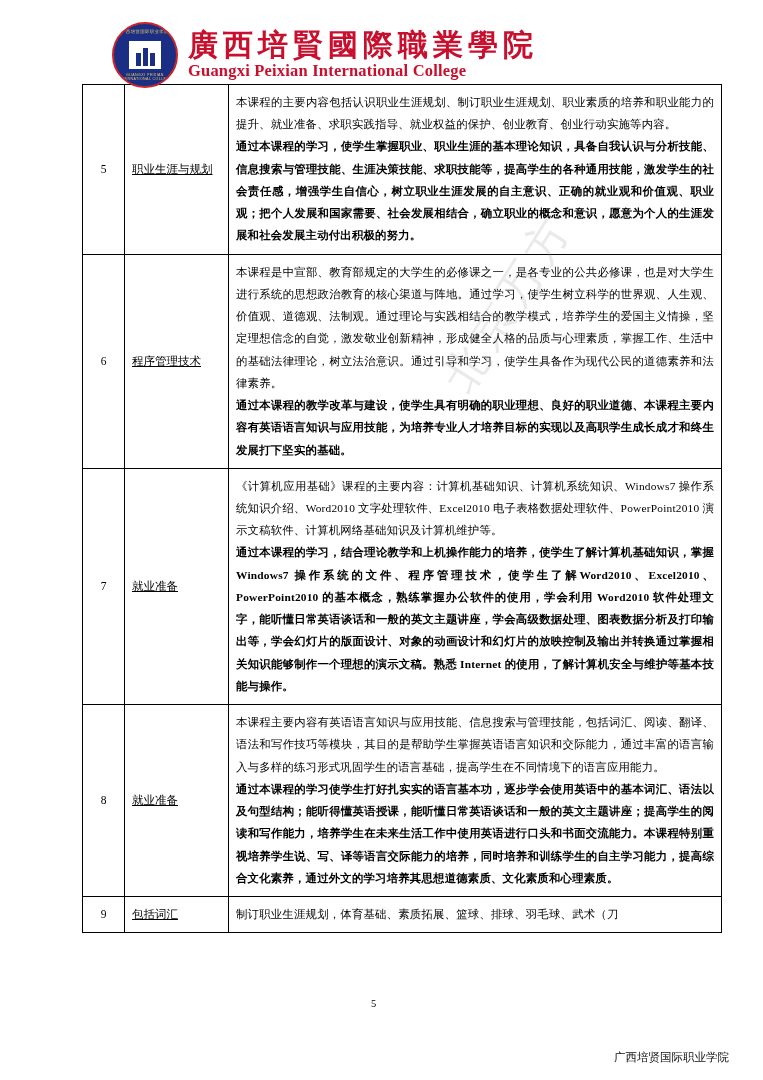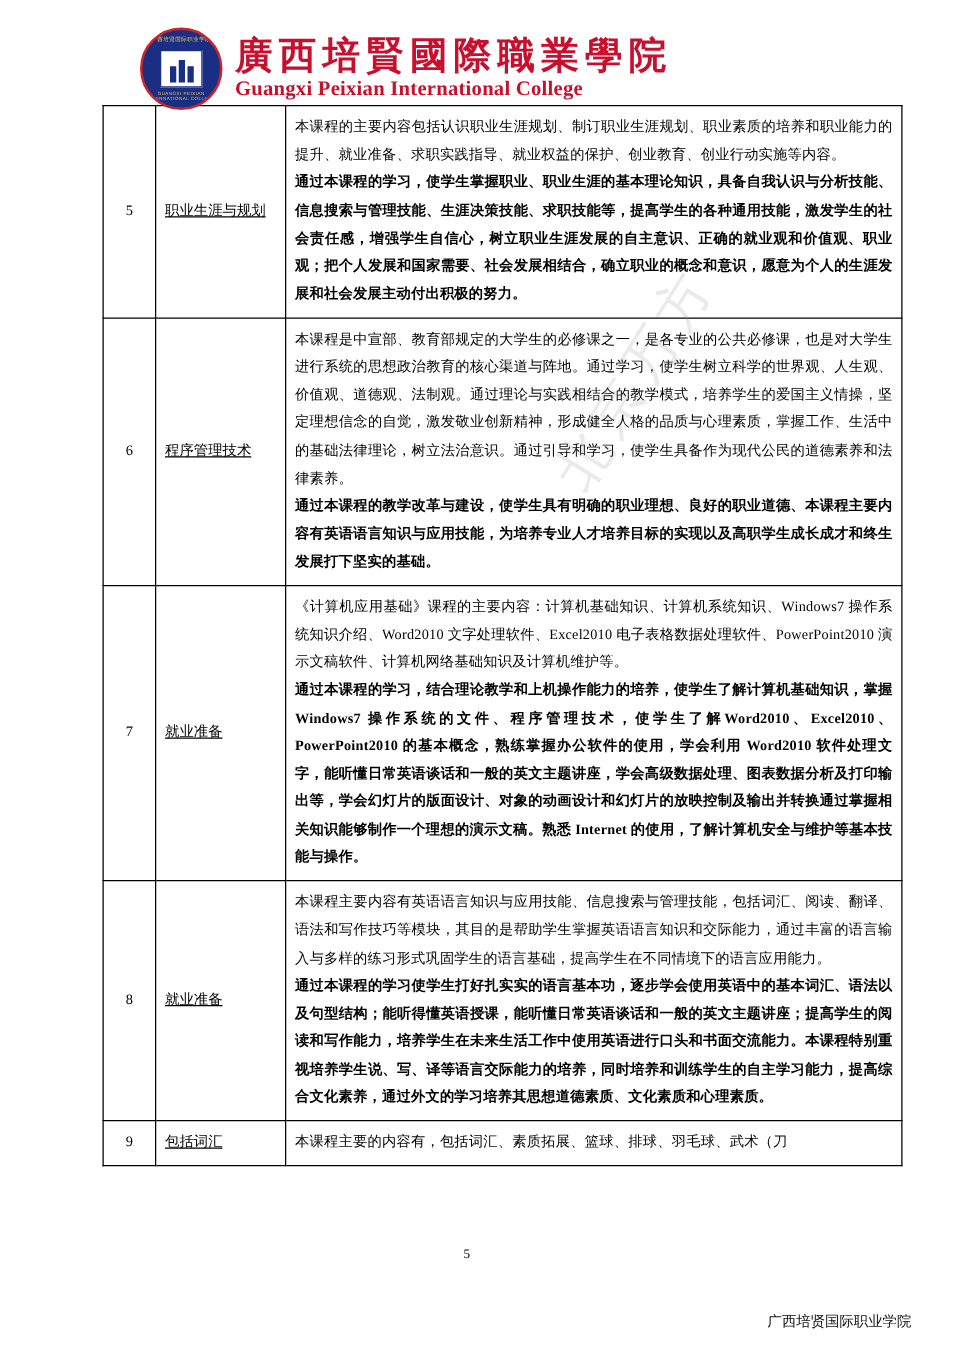--- a/index.html
+++ b/index.html
@@ -251,21 +251,21 @@
           <td class="col-desc">
             <p>本课程主要内容有英语语言知识与应用技能、信息搜索与管理技能，包括词汇、阅读、翻译、语法和写作技巧等模块，其目的是帮助学生掌握英语语言知识和交际能力，通过丰富的语言输入与多样的练习形式巩固学生的语言基础，提高学生在不同情境下的语言应用能力。</p>
             <p>通过本课程的学习使学生打好扎实实的语言基本功，逐步学会使用英语中的基本词汇、语法以及句型结构；能听得懂英语授课，能听懂日常英语谈话和一般的英文主题讲座；提高学生的阅读和写作能力，培养学生在未来生活工作中使用英语进行口头和书面交流能力。本课程特别重视培养学生说、写、译等语言交际能力的培养，同时培养和训练学生的自主学习能力，提高综合文化素养，通过外文的学习培养其思想道德素质、文化素质和心理素质。</p>
           </td>
         </tr>
 
         <tr>
           <td class="col-no">9</td>
           <td class="col-name">包括词汇</td>
           <td class="col-desc">
-            <p>本课程主要的内容有，包括词汇、素质拓展、篮球、排球、羽毛球、武术（刀</p>
+            <p>制订职业生涯规划，体育基础、素质拓展、篮球、排球、羽毛球、武术（刀</p>
           </td>
         </tr>
 
       </tbody>
     </table>
   </div>
 
   <div class="page-number">5</div>
   <div class="footer-org">广西培贤国际职业学院</div>
 

